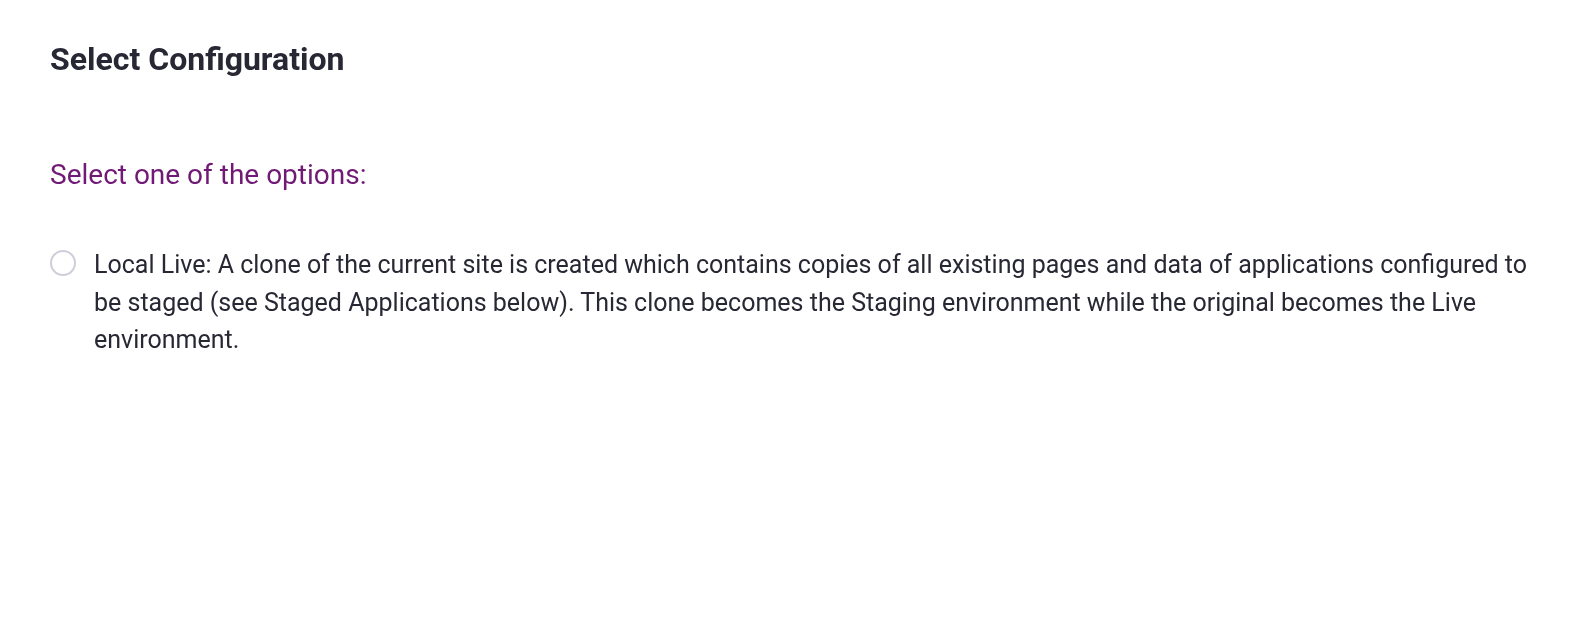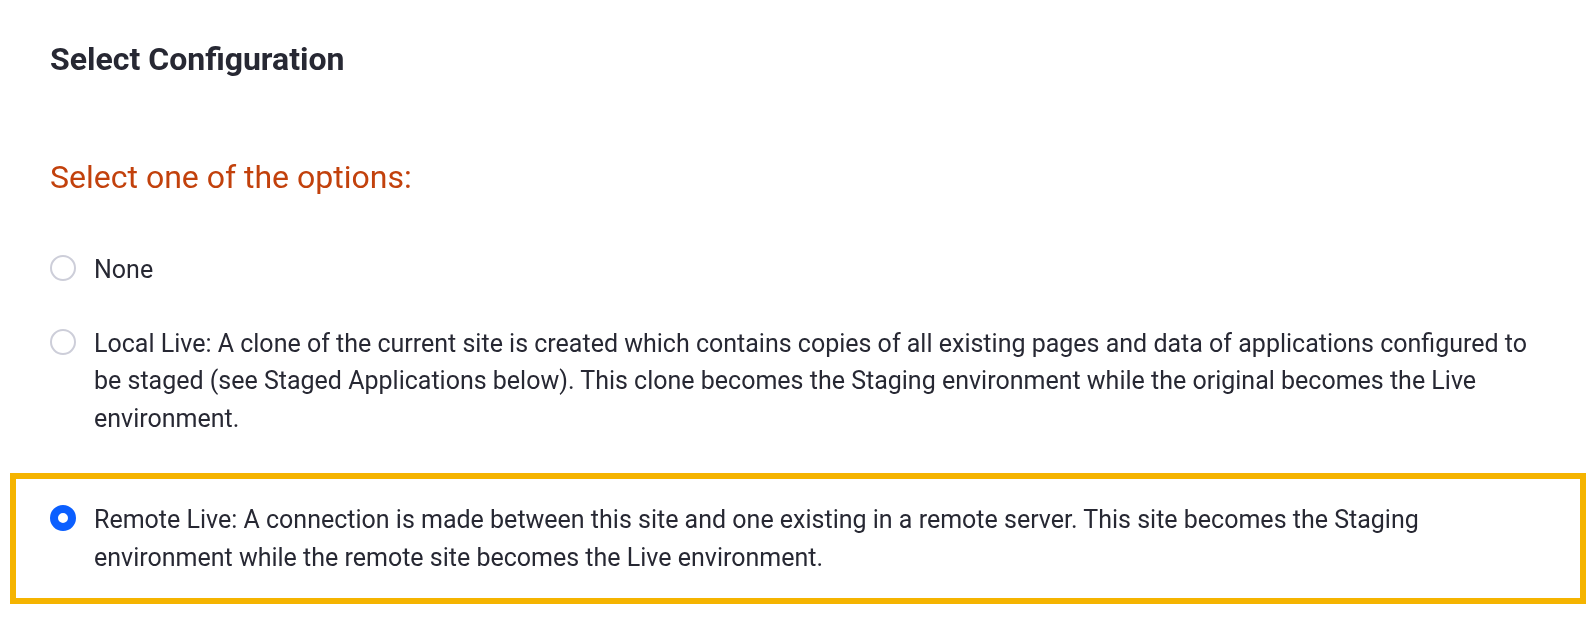--- a/index.html
+++ b/index.html
@@ -14,22 +14,22 @@
       width: 1596px;
       color: #272833;
     }
     .page-title {
       font-size: 32px;
       font-weight: 700;
       color: #272833;
       margin-bottom: 80px;
     }
     .instruction-text {
-      font-size: 32px;
-      color: #c2410c;
+      font-size: 28px;
+      color: #701a75;
       margin-bottom: 55px;
     }
     .radio-group {
       display: flex;
       flex-direction: column;
     }
     .radio-option {
       display: flex;
       align-items: flex-start;
       padding: 0;
@@ -69,28 +69,20 @@
   </style>
 </head>
 <body>
 
 <h1 class="page-title">Select Configuration</h1>
 
 <p class="instruction-text">Select one of the options:</p>
 
 <div class="radio-group">
 
-  <label class="radio-option">
-    <span class="radio-input"></span>
-    <span class="radio-label">None</span>
-  </label>
 
   <label class="radio-option">
     <span class="radio-input"></span>
     <span class="radio-label">Local Live: A clone of the current site is created which contains copies of all existing pages and data of applications configured to be staged (see Staged Applications below). This clone becomes the Staging environment while the original becomes the Live environment.</span>
   </label>
 
-  <label class="radio-option highlighted">
-    <span class="radio-input checked"></span>
-    <span class="radio-label">Remote Live: A connection is made between this site and one existing in a remote server. This site becomes the Staging environment while the remote site becomes the Live environment.</span>
-  </label>
 
 </div>
 
 </body></html>

